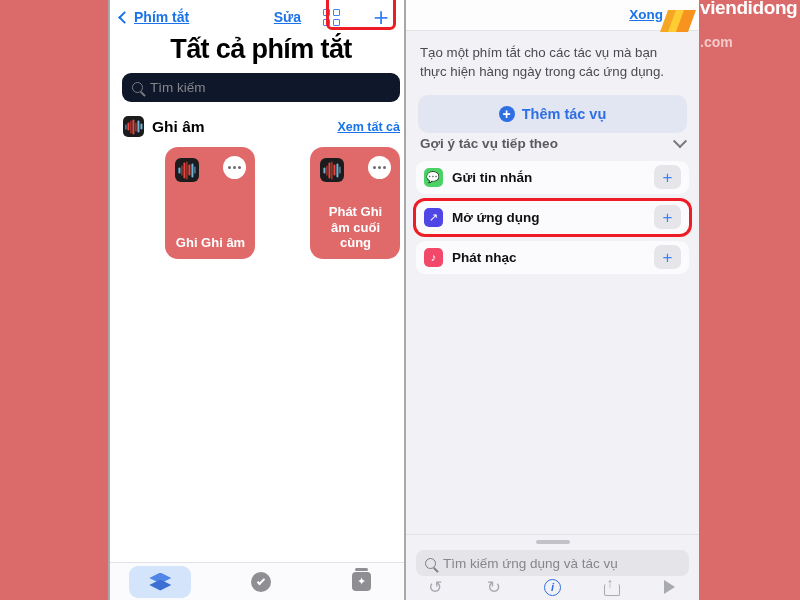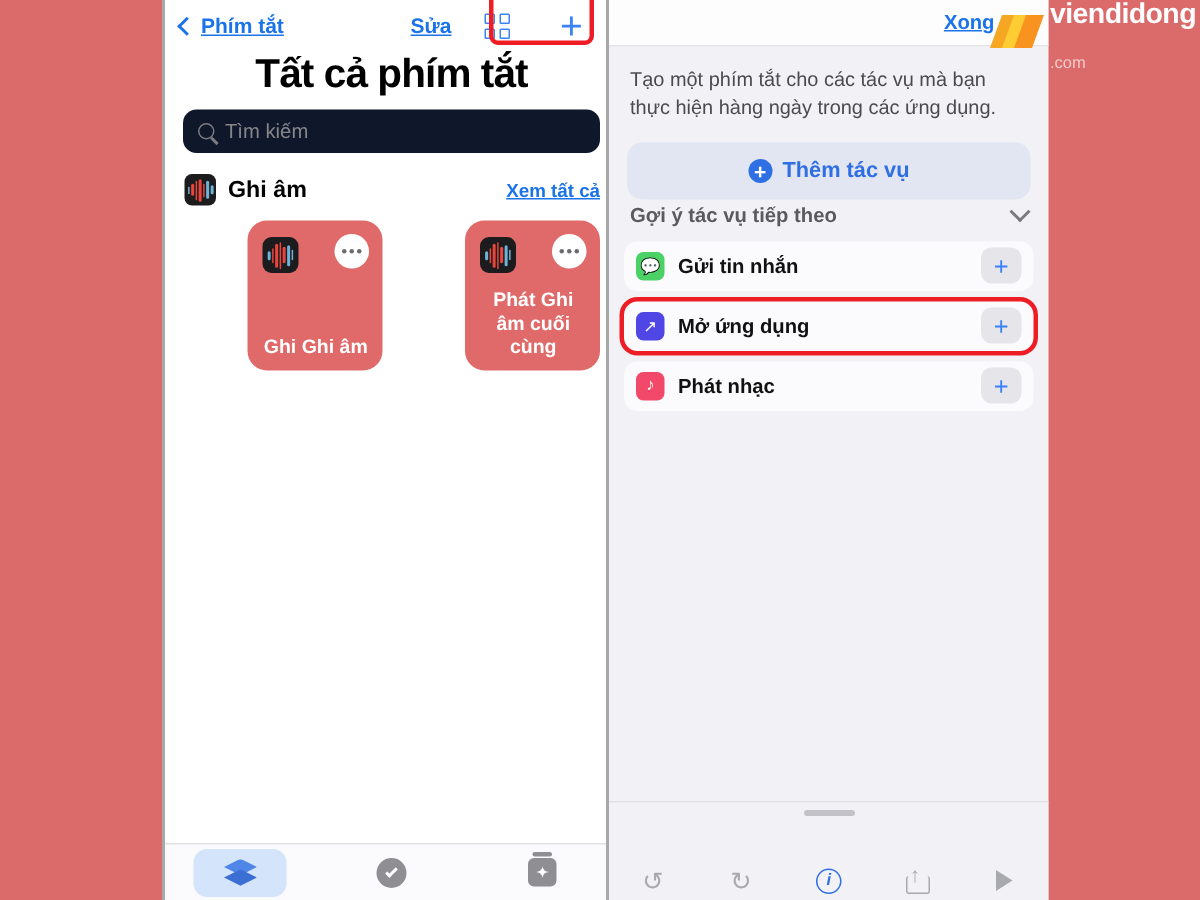--- a/index.html
+++ b/index.html
@@ -81,21 +81,21 @@
   .wave b { display:block; width: 1.6px; background: #e8453c; border-radius: 1px; }
   .wave b.blue { background: #6fb4d8; }
   #section-title { font-size: 15.5px; font-weight: 800; margin-left: 8px; color:#000; }
   #section-link {
     margin-left: auto; color: #1a73e8; font-size: 12.5px; font-weight: 700;
     text-decoration: underline;
   }
 
   #cards { display: flex; gap: 12px; padding: 3px 12px 0 12px; }
   .card {
-    width: 135px; height: 100px; background: #e06a6a; border-radius: 13px;
+    width: 135px; height: 112px; background: #e06a6a; border-radius: 13px;
     position: relative; padding: 11px 10px; margin-left: 43px;
   }
   .card-ico {
     width: 24px; height: 24px; border-radius: 6px; background: #1c1c1e;
     position: relative; overflow: hidden;
   }
   .dots {
     position: absolute; right: 9px; top: 9px; width: 23px; height: 23px;
     border-radius: 50%; background: #fff;
     display: flex; align-items: center; justify-content: center; gap: 2.2px;
@@ -255,21 +255,21 @@
     content:"↑"; position:absolute; left: 2.5px; top:-4px; color:#a9a9b0; font-size: 14px;
   }
 
   
   #watermark {
     position: absolute; right: 0; top: 0; width: 104px; height: 48px;
     display: flex; flex-direction: column; justify-content: center;
     padding-left: 4px; z-index: 60;
   }
   #wm-main { color: #fff; font-size: 19px; font-weight: 700; letter-spacing: -0.4px; line-height: 1; }
-  #wm-sub { color: #f3c9c9; font-size: 11px; font-weight: 400; margin-top: 17px; }
+  #wm-sub { color: #f3c9c9; font-size: 14px; font-weight: 700; margin-top: 17px; }
   #wm-ribbon {
     position: absolute; left: -42px; top: 8px; width: 44px; height: 26px; z-index: 61;
   }
 </style>
 </head>
 <body>
 
 <div id="left-panel">
 
   <div id="left-nav">
@@ -408,20 +408,24 @@
     </div>
     <div class="srow">
       <span class="srow-ico" style="background:#f2486a">♪</span>
       <span class="srow-label">Phát nhạc</span>
       <span class="srow-plus">+</span>
     </div>
   </div>
 
   <div id="bottom-sheet">
     <div class="grabber"></div>
+    <div id="right-search">
+      <span class="mag"></span>
+      <span class="ph">Tìm kiếm ứng dụng và tác vụ</span>
+    </div>
     <div id="toolbar">
       <span class="tb">
           <span class="tb-ico">↺</span>
         </span>
       <span class="tb">
           <span class="tb-ico">↻</span>
         </span>
       <span class="tb">
           <span class="circle-i">i</span>
         </span>

